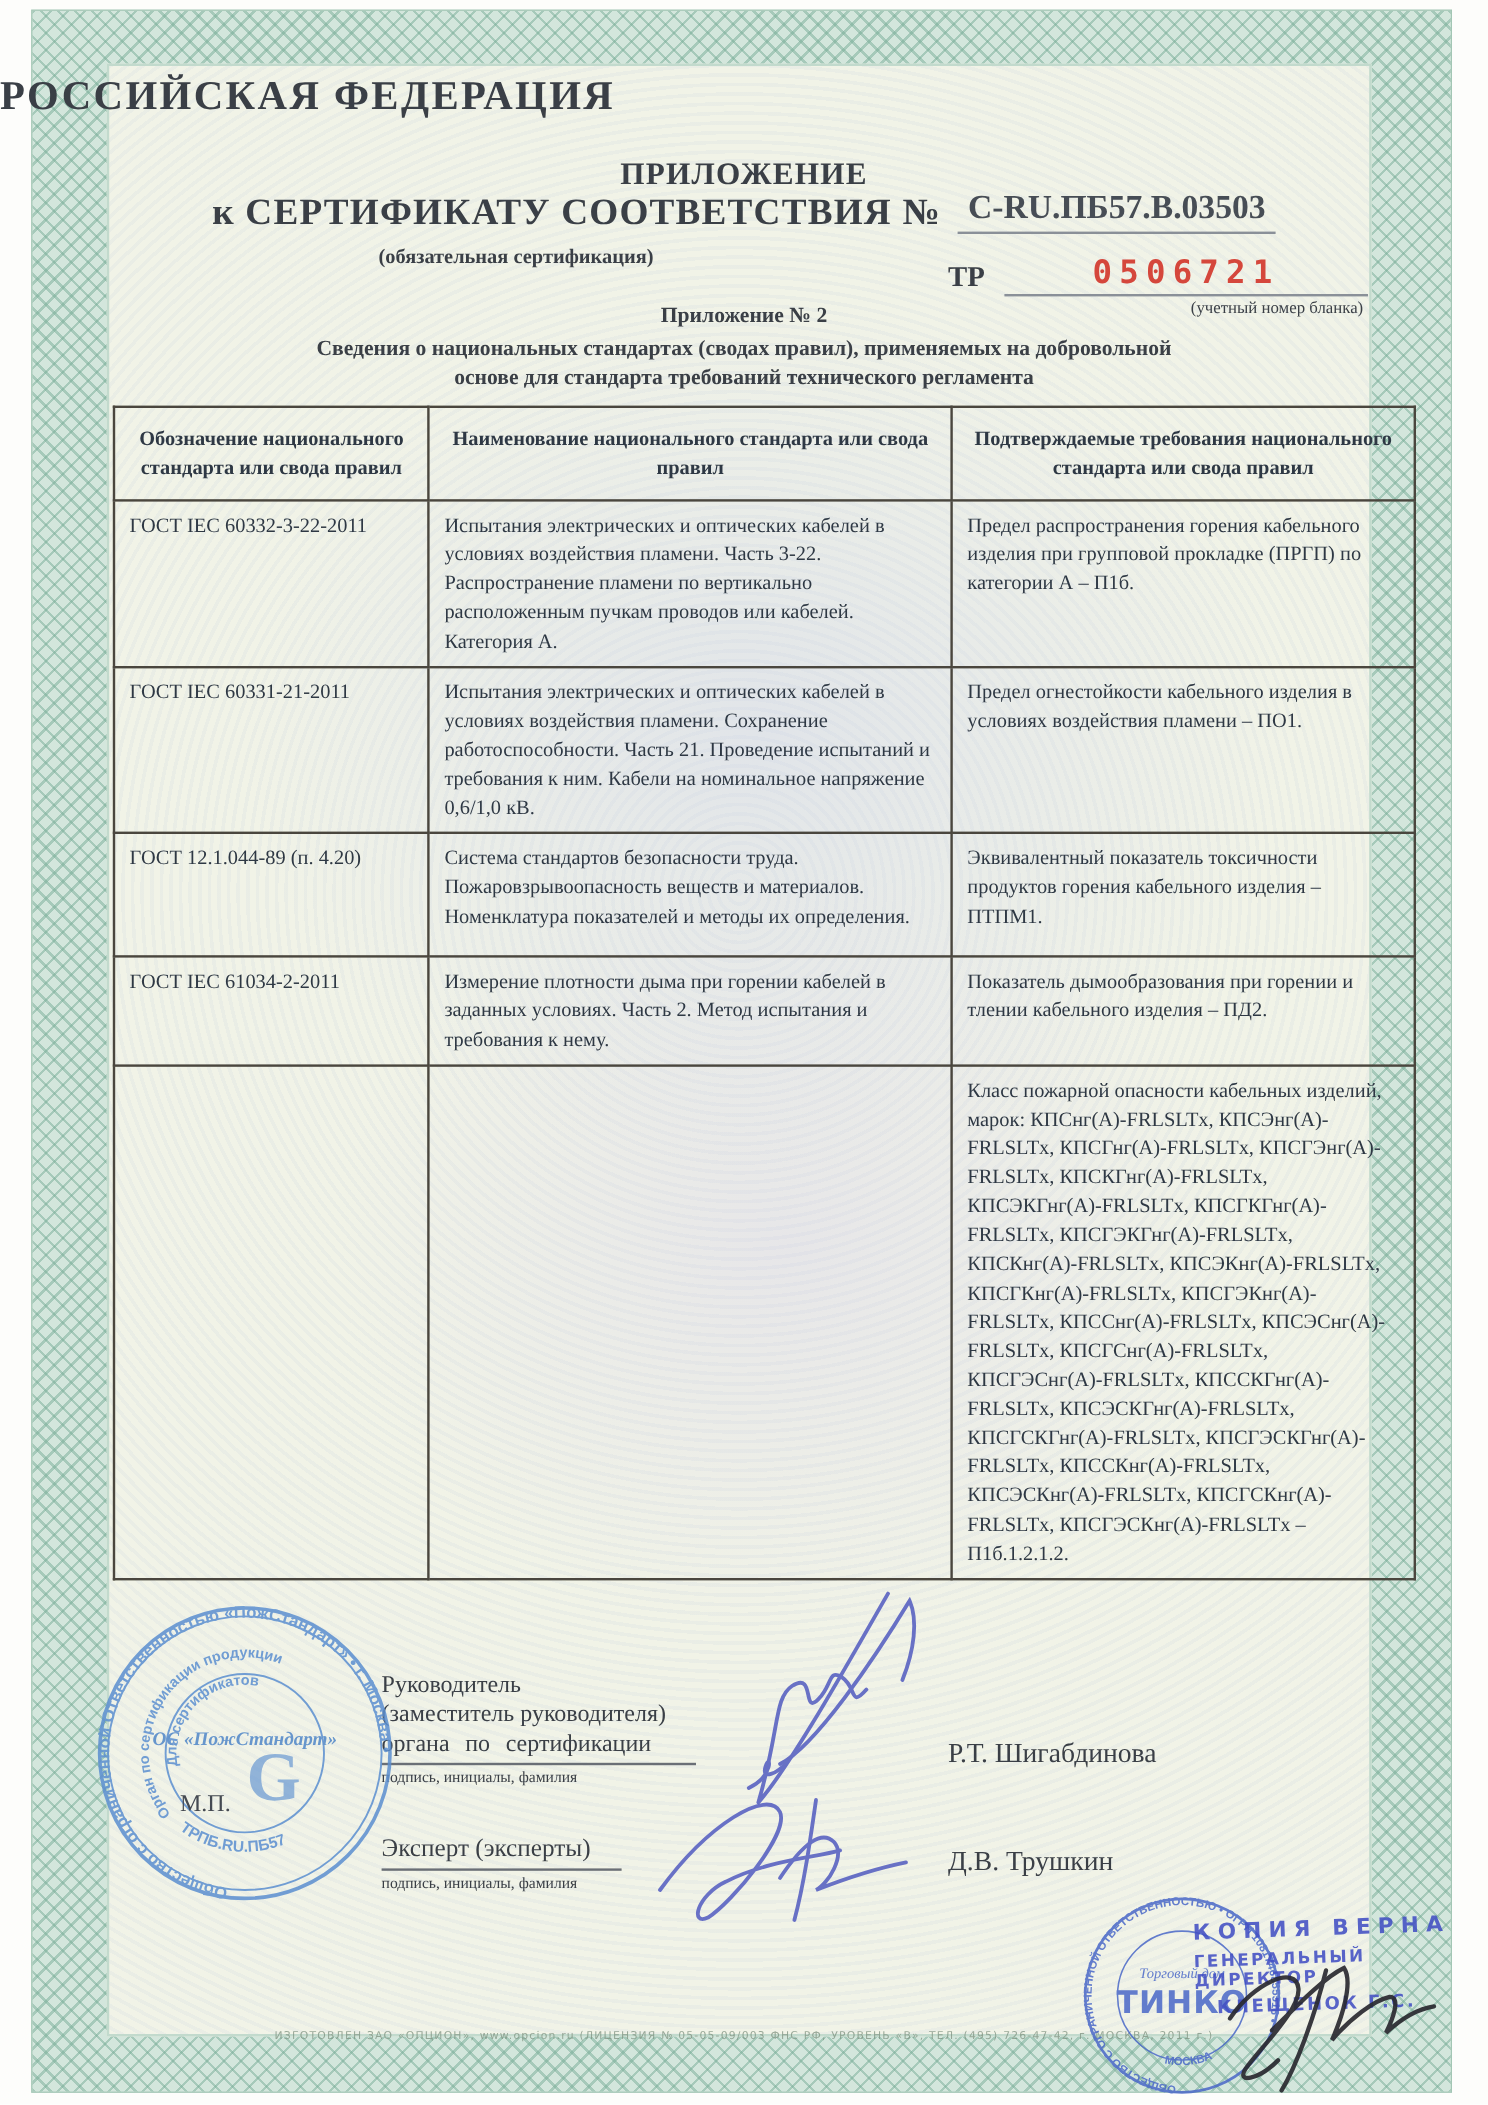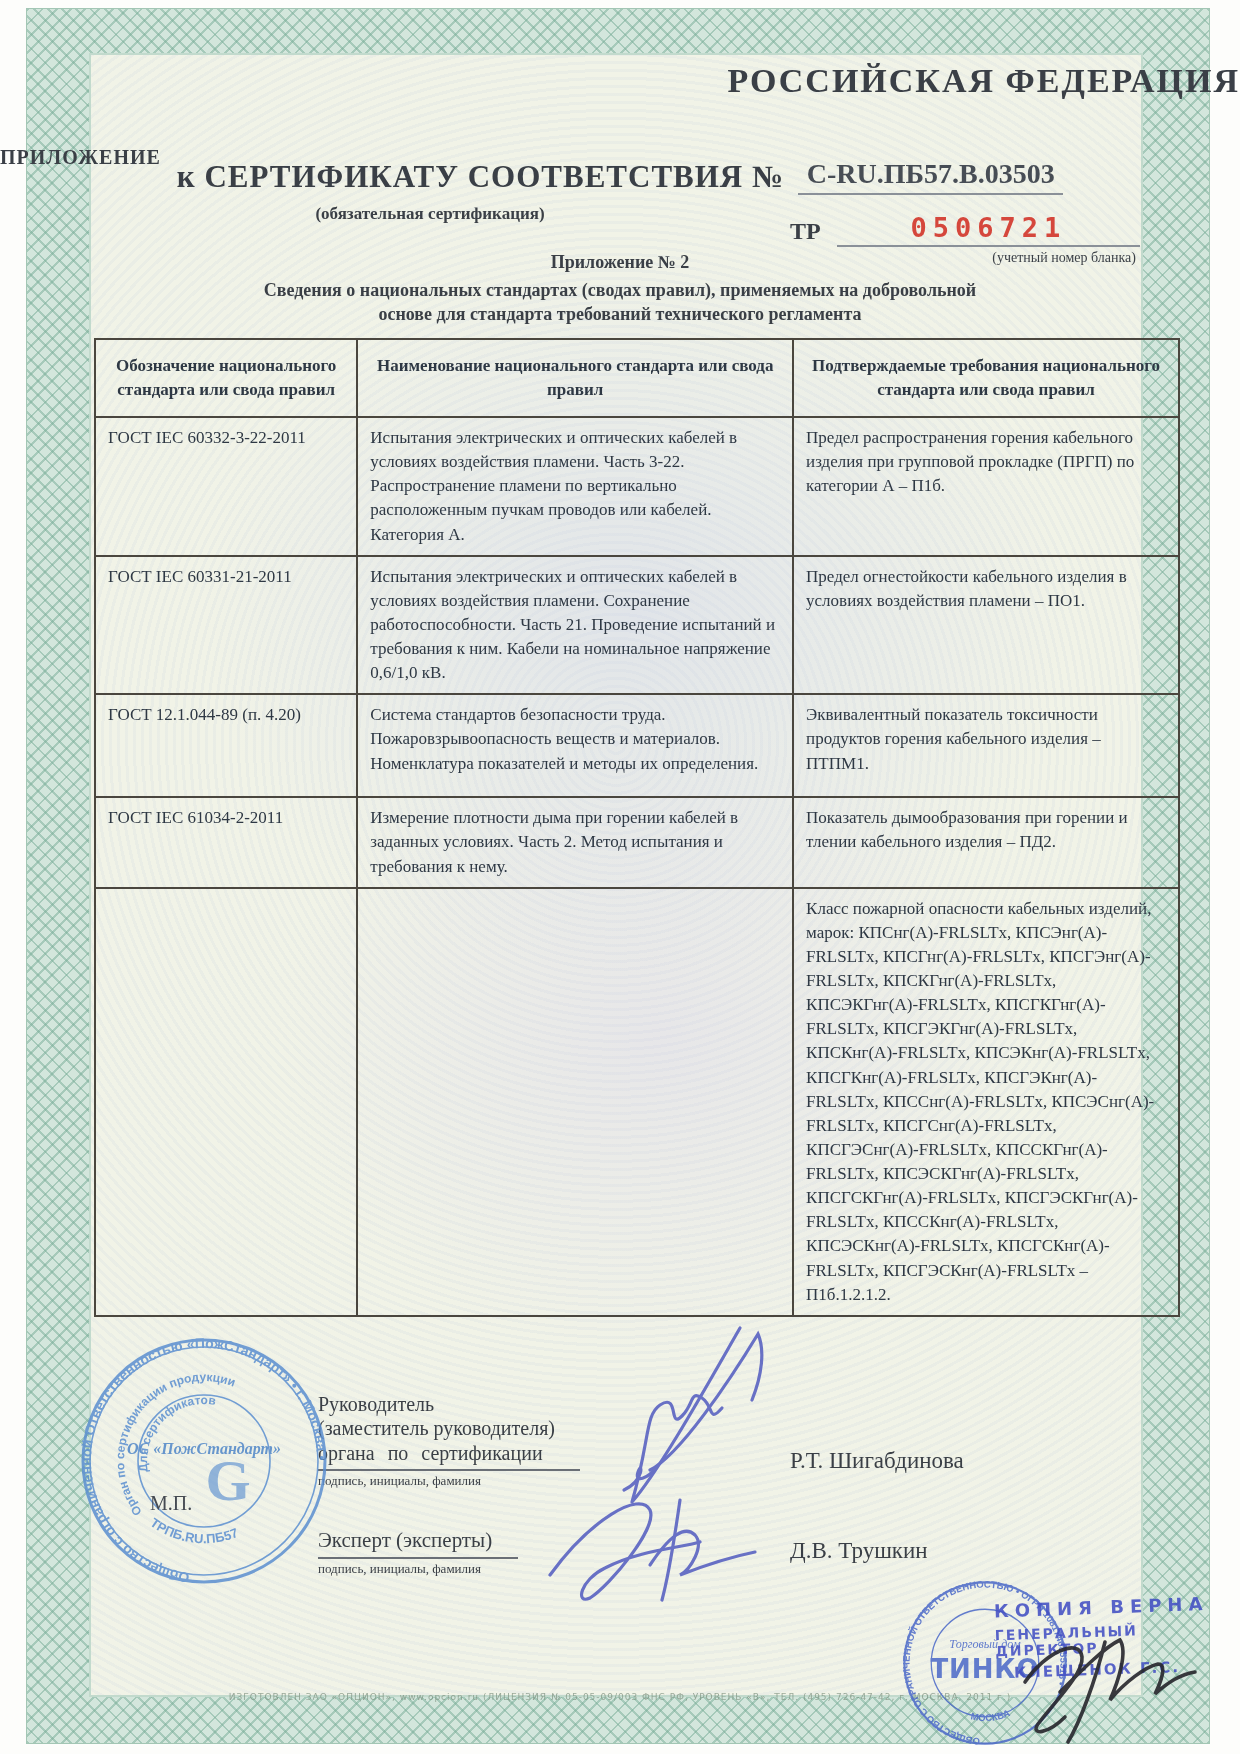--- a/index.html
+++ b/index.html
@@ -20,24 +20,24 @@
     position:absolute; left:62px; top:44px; right:66px; bottom:46px;
     background:
       radial-gradient(ellipse 620px 520px at 52% 34%, rgba(202,208,236,.42), rgba(202,208,236,0) 70%),
       radial-gradient(ellipse 540px 460px at 54% 60%, rgba(206,200,236,.30), rgba(206,200,236,0) 70%),
       repeating-radial-gradient(circle at 50% 42%, rgba(168,186,216,.10) 0 3px, rgba(255,255,255,0) 3px 8px),
       #f1f3e7;
     border:2px solid #c2dacd;
   }
 
   
-  .h-country { position:absolute; top:62px; left:0; width:100%; text-align:right;
+  .h-country { position:absolute; top:62px; left:0; width:100%; text-align:left;
     font-size:34px; font-weight:bold; letter-spacing:2px; color:#3a3f46; }
-  .h-append  { position:absolute; top:146px; left:0; width:100%; 
-    font-size:20px; font-weight:bold; letter-spacing:1px; color:#3a3f46; }
+  .h-append  { position:absolute; top:130px; left:0; width:100%; text-align:center;
+    font-size:26px; font-weight:bold; letter-spacing:1px; color:#3a3f46; }
   .h-certline { position:absolute; top:158px; left:0; width:100%; display:flex;
     justify-content:center; align-items:flex-end; gap:14px; }
   .h-certline .big { font-size:31px; font-weight:bold; letter-spacing:1px; color:#3a3f46; white-space:nowrap; }
   .h-certline .num { font-size:28px; font-weight:bold; color:#474d55; min-width:265px;
     text-align:center; border-bottom:2px solid #8a9098; padding:0 6px 3px; }
   .h-mandatory { position:absolute; top:204px; left:40px; width:780px; text-align:center;
     font-size:17px; font-weight:bold; color:#3a3f46; }
 
   .tr-block { position:absolute; top:212px; right:100px; width:350px; }
   .tr-row { display:flex; align-items:flex-end; gap:16px; }

